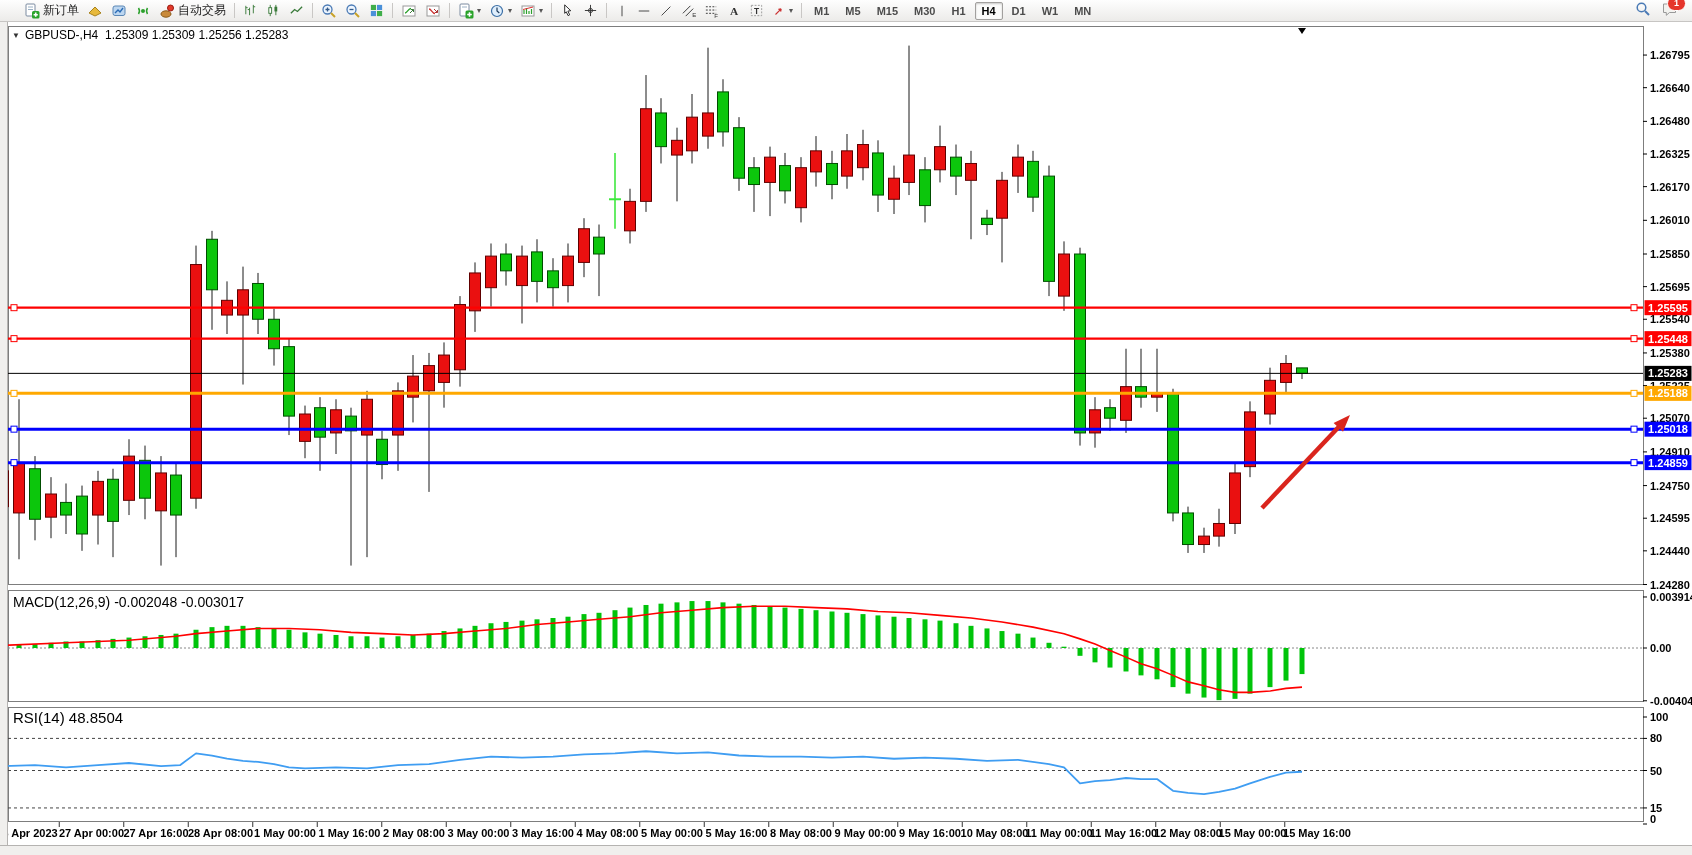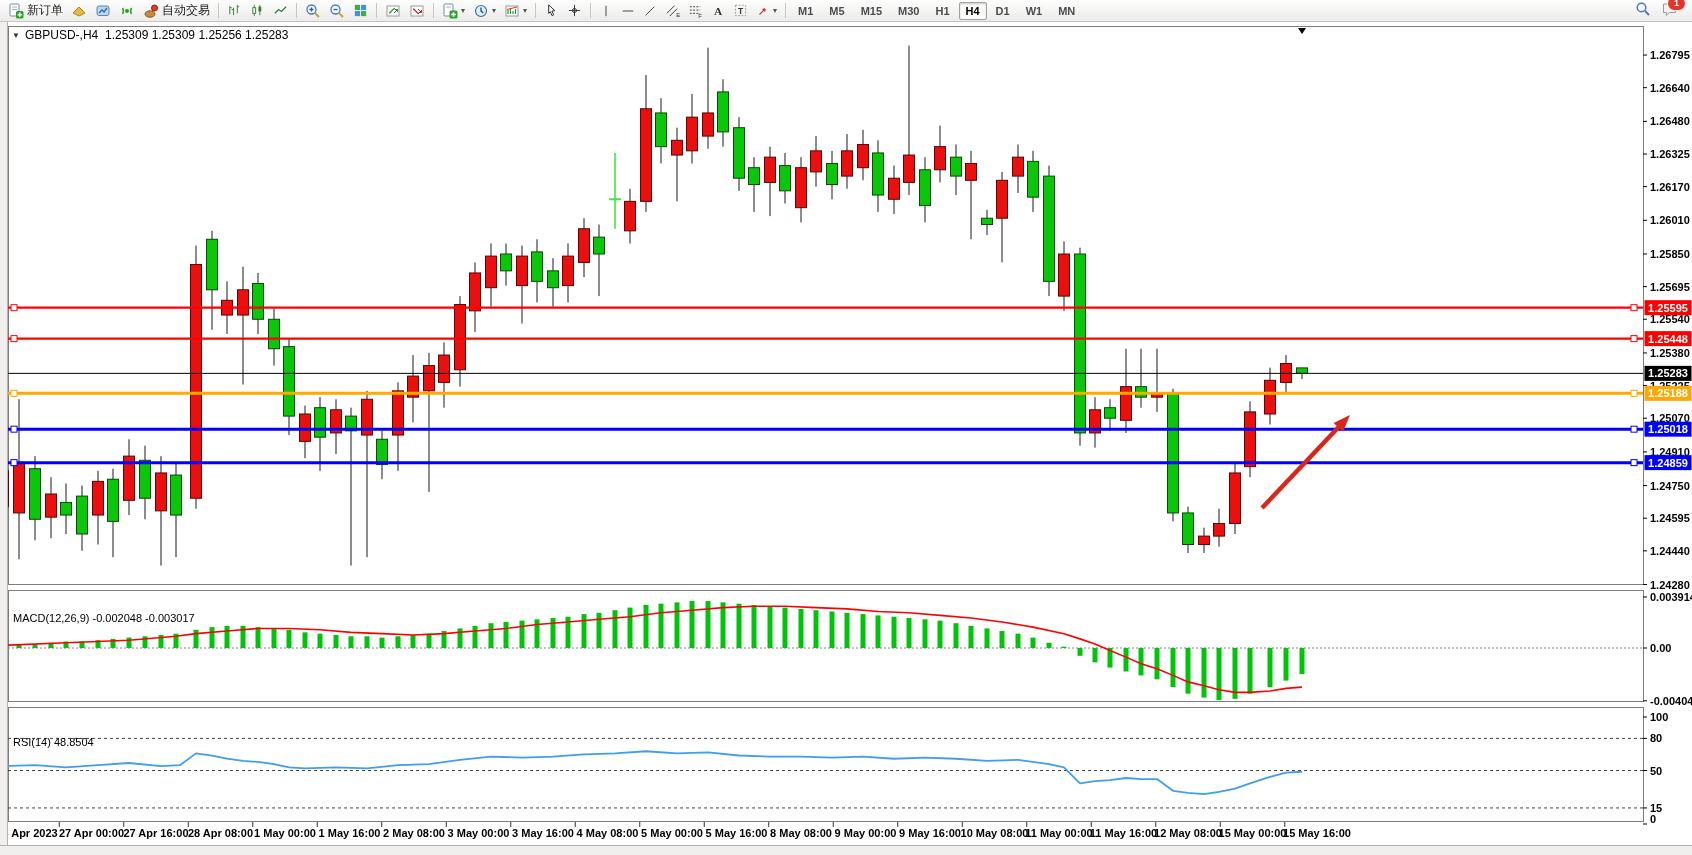--- a/index.html
+++ b/index.html
@@ -1,38 +1,38 @@
 <!DOCTYPE html>
 <html><head>
 <meta charset="utf-8">
 <style>
   html,body{margin:0;padding:0}
   body{width:1692px;height:855px;position:relative;overflow:hidden;background:#fff;
        font-family:"Liberation Sans",sans-serif;-webkit-font-smoothing:antialiased}
   .toolbar{position:absolute;top:0;left:0;width:1692px;height:22px;
     background:linear-gradient(#fefefe,#ecebe9);border-bottom:1px solid #c7c5c3;
-    display:flex;align-items:center;padding-left:4px;box-sizing:border-box;z-index:6}
+    display:flex;align-items:center;padding-left:20px;box-sizing:border-box;z-index:6}
   .tb{display:flex;align-items:center;gap:3px;height:20px;padding:0 4px;border-radius:2px;cursor:default;flex:0 0 auto}
   .tb svg{display:block}
   .tb .lbl{font-size:12px;color:#1d1d1d;white-space:nowrap}
   .caret{font-size:8px;color:#555;line-height:1}
   .sep{width:1px;height:15px;background:#c9c7c5;margin:0 4px;flex:0 0 auto}
   .tf{font-size:11px;font-weight:700;color:#4c4c4c;padding:2px 6px;margin:0 1px;border:1px solid transparent;border-radius:2px}
   .tf.active{background:#fbfbfa;border-color:#a2a09e;box-shadow:inset 0 1px 2px rgba(0,0,0,.2);color:#000}
   .tright{margin-left:auto;display:flex;align-items:center;gap:10px;padding-right:14px}
   .chatwrap{position:relative}
   .cbadge{position:absolute;top:-5px;right:-8px;min-width:13px;height:13px;border-radius:8px;
     background:#e5352b;border:1px solid #fff;color:#fff;font-size:9px;font-weight:700;
     display:flex;align-items:center;justify-content:center;padding:0 2px}
   #chart{position:absolute;left:0;top:0;z-index:1}
   .overlay{position:absolute;z-index:3;color:#000;white-space:nowrap}
   #title{left:12px;top:28px;font-size:12px;font-weight:400}
   #title .exp{font-size:8px;color:#333;margin-right:5px;vertical-align:1px}
-  #macdLabel{left:13px;top:612px;font-size:11px}
-  #rsiLabel{left:13px;top:736px;font-size:11px}
+  #macdLabel{left:13px;top:594px;font-size:14px}
+  #rsiLabel{left:13px;top:709px;font-size:15px}
   .frame{position:absolute;background:#f0efed;z-index:2}
 </style>
 </head>
 <body>
 
 <div class="toolbar">
   <div class="tb">
     <span>
         <svg width="16" height="16" viewBox="0 0 16 16">
           <rect x="2" y="1" width="9" height="12" rx="1" fill="#fff" stroke="#7a8aa0"></rect>

